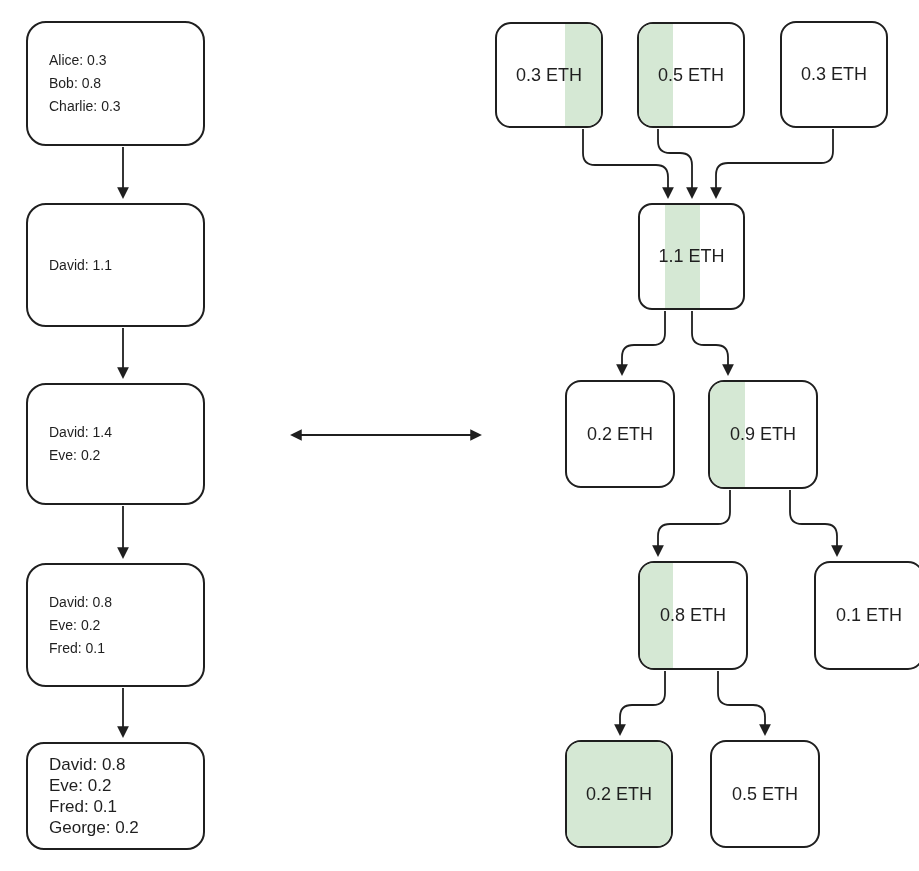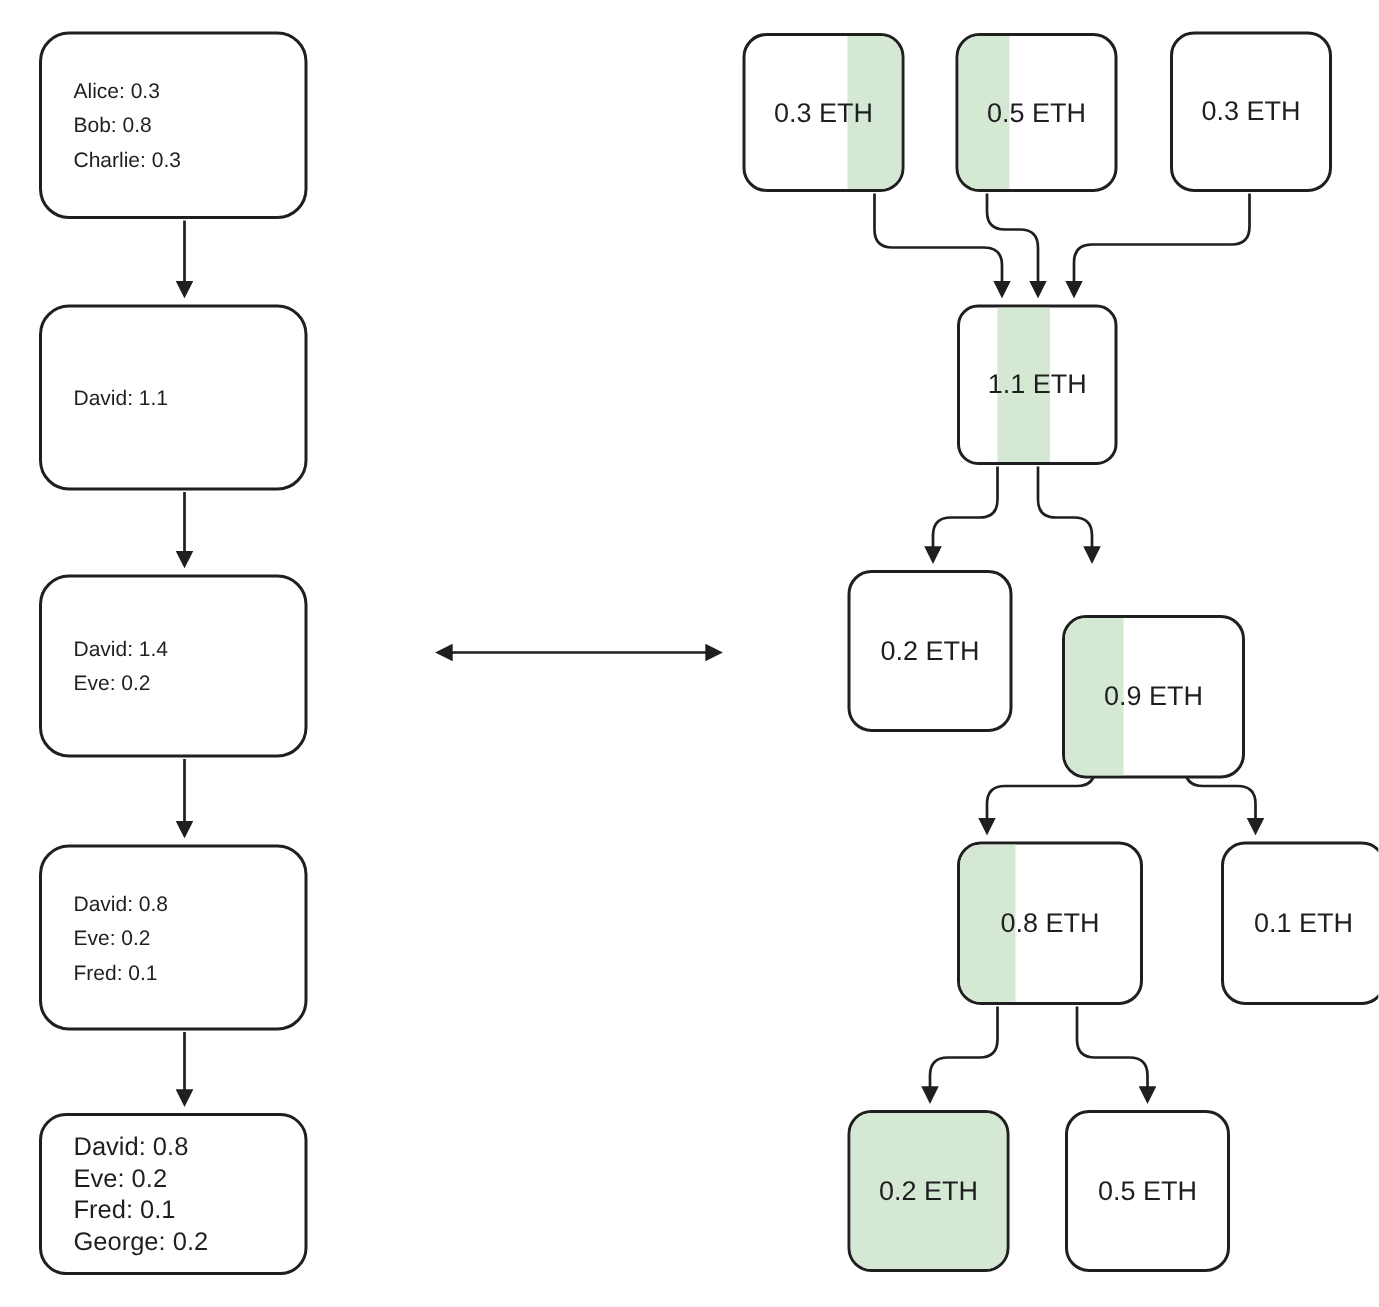--- a/index.html
+++ b/index.html
@@ -139,26 +139,26 @@
   <div class="ubox" style="left:638px; top:203px; width:107px; height:107px;border-radius:14px;">
     <div class="stripe" style="left: 24%; width: 34%;"></div>
     <span class="ulabel">1.1 ETH</span>
   </div>
 
   <div class="ubox" style="left:565px; top:380px; width:110px; height:108px;">
     <div class="stripe"></div>
     <span class="ulabel">0.2 ETH</span>
   </div>
 
-  <div class="ubox" style="left:708px; top:380px; width:122px; height:109px;margin-top:30px;">
+  <div class="ubox" style="left:708px; top:380px; width:110px; height:109px;">
     <div class="stripe" style="left: 0%; width: 33%;"></div>
     <span class="ulabel">0.9 ETH</span>
   </div>
 
-  <div class="ubox" style="left:638px; top:561px; width:124px; height:109px;">
+  <div class="ubox" style="left:638px; top:561px; width:110px; height:109px;">
     <div class="stripe" style="left: 0%; width: 31%;"></div>
     <span class="ulabel">0.8 ETH</span>
   </div>
 
   <div class="ubox" style="left:782px; top:561px; width:110px; height:109px;margin-left:32px;">
     <div class="stripe"></div>
     <span class="ulabel">0.1 ETH</span>
   </div>
 
   <div class="ubox" style="left:565px; top:740px; width:108px; height:108px;">

